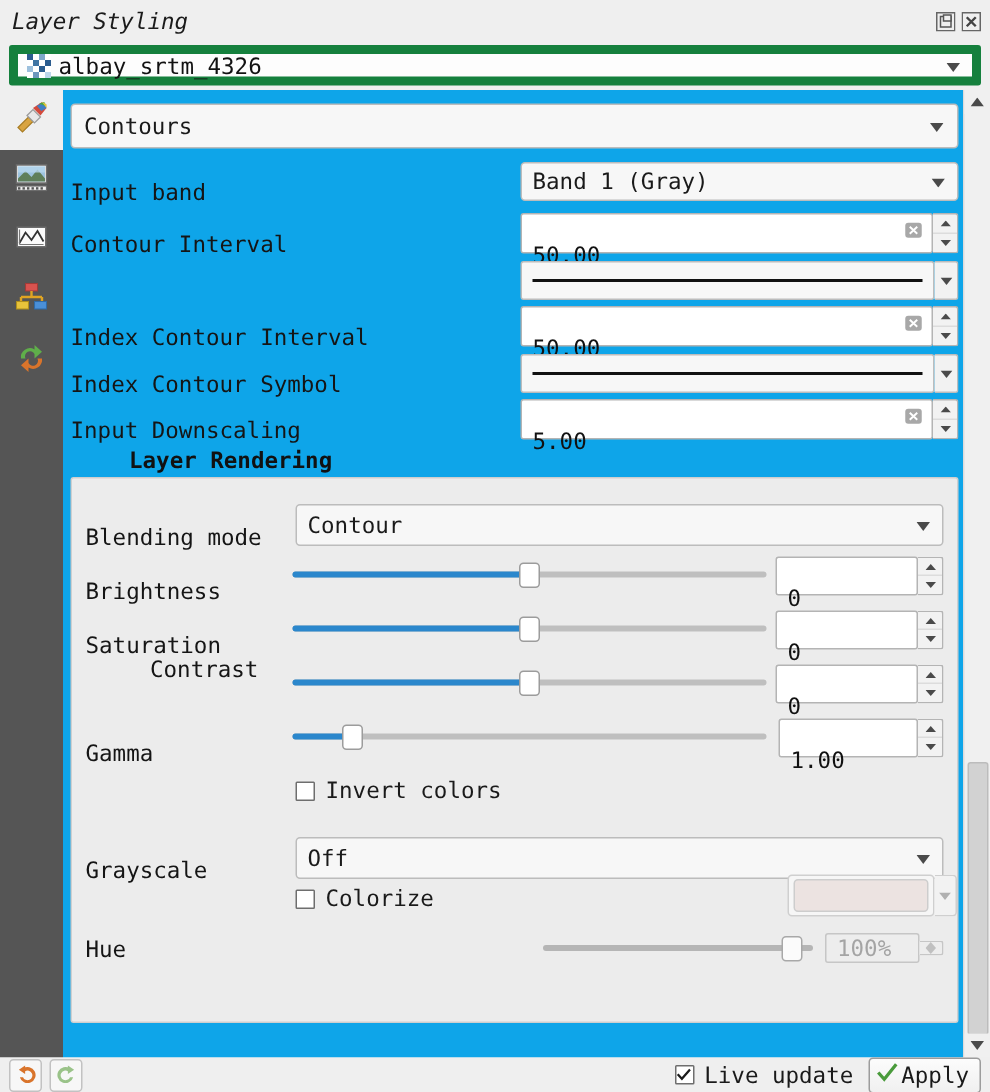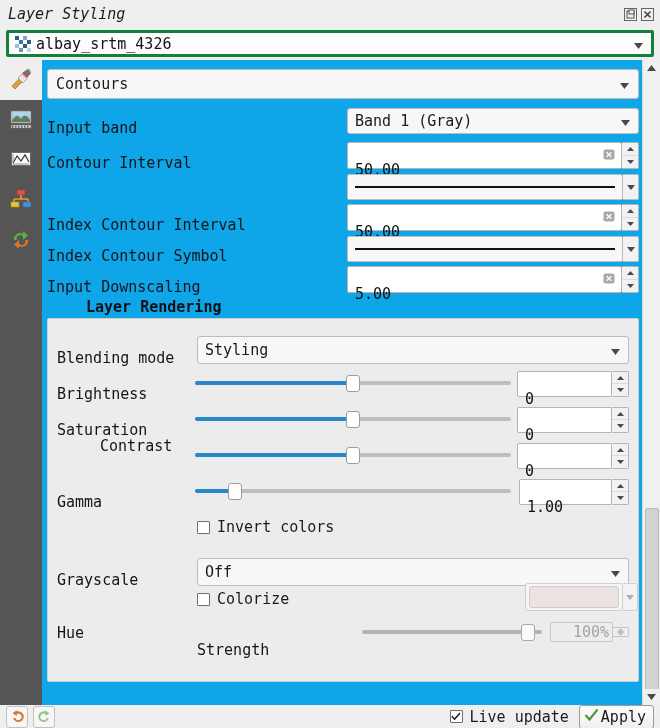--- a/index.html
+++ b/index.html
@@ -21,21 +21,21 @@
   }
   #title-text { margin-left: 8px; font-size: 15px; color: #1b1b1b; letter-spacing: 0px; font-style: italic; }
   #title-buttons { margin-left: auto; margin-right: 6px; display: flex; gap: 4px; }
   .tb-btn { width: 13px; height: 13px; position: relative; cursor: pointer; }
   .tb-btn svg { display: block; }
 
   
   #layer-combo {
     position: absolute; left: 6px; top: 30px; width: 648px; height: 27px;
     background: #fdfdfd;
-    border: 3px solid #15803d;
+    border: 6px solid #15803d;
     border-radius: 2px;
     display: flex; align-items: center;
     cursor: pointer;
   }
   #layer-icon { width: 16px; height: 16px; margin-left: 6px; flex: 0 0 auto; }
   #layer-name { margin-left: 5px; font-size: 15px; color: #121212; }
   #layer-arrow { margin-left: auto; margin-right: 8px; }
 
   
   #sidebar {
@@ -162,21 +162,21 @@
     border-left: none; border-radius: 0 3px 3px 0;
     display: flex; align-items: center; justify-content: center; cursor: pointer;
   }
 
   
   .dspin { display: flex; height: 26px; }
   .dspin .le {
     background: #ededed; border: 1px solid #c6c6c6; border-radius: 2px;
     display: flex; align-items: center; flex: 1 1 auto;
   }
-  .dspin .le .txt { margin-left: 22px; font-size: 15px; color: #a4a4a4; text-align: right; }
+  .dspin .le .txt { margin-left: 7px; font-size: 15px; color: #a4a4a4; text-align: right; }
   .dspin .sp {
     width: 16px; background: #ededed; border: 1px solid #c6c6c6; border-left: none;
     border-radius: 0 2px 2px 0; display: flex; flex-direction: column;
   }
   .dspin .sp .half { flex: 1 1 50%; display: flex; align-items: center; justify-content: center; }
 
   
   #vscroll {
     position: absolute; left: 642px; top: 60px; width: 18px; height: 645px;
     background: #f0f0f0; border-left: 1px solid #dcdcdc;
@@ -449,21 +449,21 @@
     </span>
   </div>
 
   <div id="lr-title">Layer Rendering</div>
   <div id="lr-box"></div>
 
   <div class="row" style="left:15px; top:280px; width:572px;">
     <span class="lbl">Blending mode</span>
   </div>
   <div class="ctl combo" style="left:155px; top:276px; width:432px; height:28px;">
-    <span class="val">Styling</span>
+    <span class="val">Contour</span>
     <span class="arw">
       <svg width="9" height="6" viewBox="0 0 9 6">
           <path d="M0 0 L9 0 L4.5 6 Z" fill="#4a4a4a"></path>
         </svg>
     </span>
   </div>
 
   <div class="row" style="left:15px; top:316px; width:572px;">
     <span class="lbl">Brightness</span>
   </div>
@@ -597,23 +597,20 @@
     <span id="colorize-swatch-wrap">
       <span id="colorize-swatch" style="background: rgb(236, 227, 225);"></span>
     </span>
     <span id="colorize-swatch-btn">
       <svg width="8" height="5" viewBox="0 0 8 5">
           <path d="M0 0 L8 0 L4 5 Z" fill="#b0b0b0"></path>
         </svg>
     </span>
   </div>
 
-  <div class="row" style="left:155px; top:572px; width:200px;">
-    <span class="lbl">Strength</span>
-  </div>
   <div class="slider disabled" id="sl-strength" style="left:320px; top:562px; width:180px;">
     <span class="groove"></span>
     <span class="handle" style="left: 159.36px;"></span>
   </div>
   <div class="ctl dspin" style="left:508px; top:559px; width:79px;">
     <span class="le">
       <span class="txt">100%</span>
     </span>
     <span class="sp">
       <span class="half">

